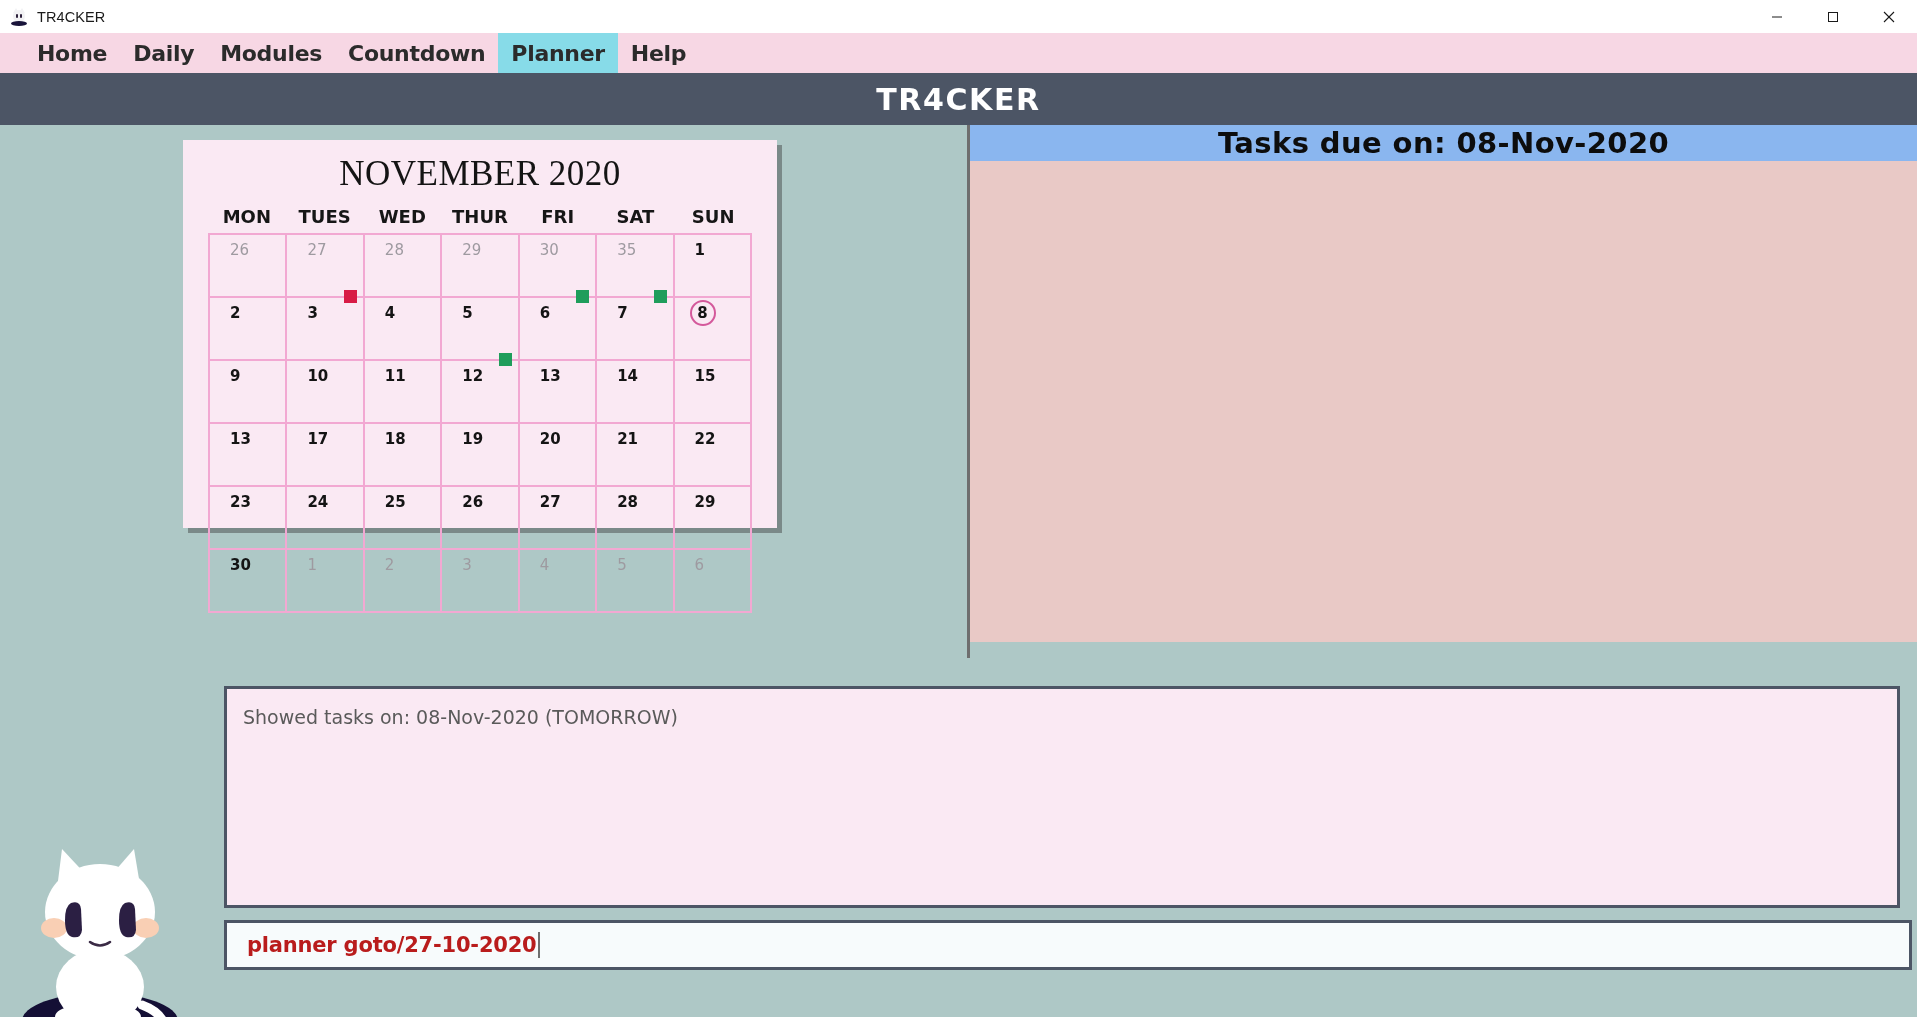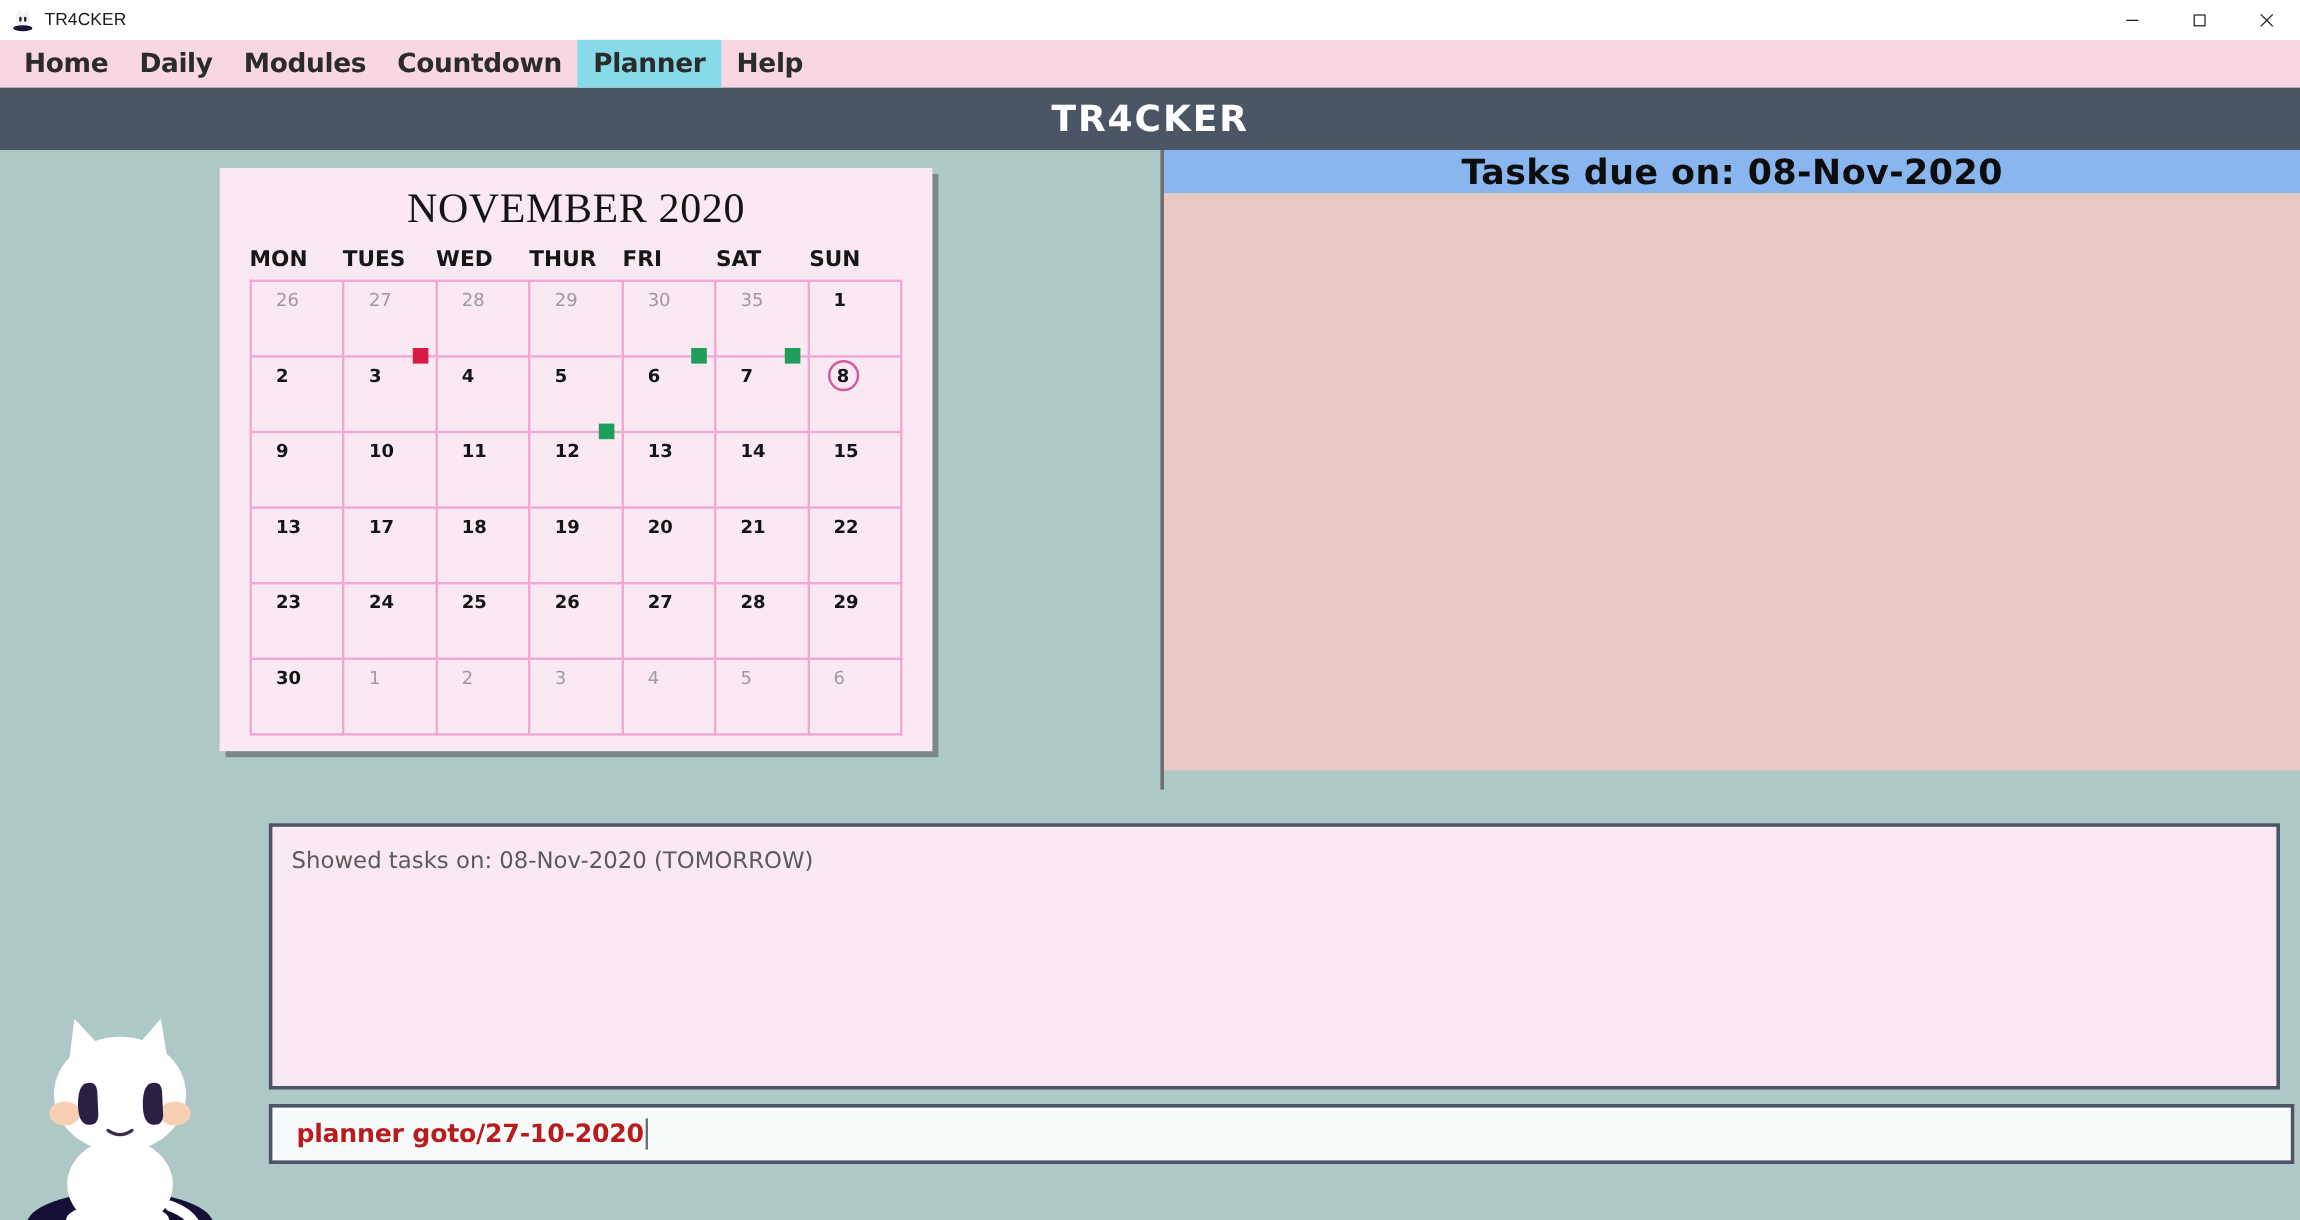--- a/index.html
+++ b/index.html
@@ -60,21 +60,21 @@
     color: #1a1a1a;
   }
   .win-btn svg { display: block; }
 
   
   #menubar {
     height: 40px;
     background: #f7d7e4;
     display: flex;
     align-items: stretch;
-    padding-left: 7px;
+    padding-left: 24px;
   }
   .menu-item {
     display: flex; align-items: center;
     padding: 0 13px;
     font-size: 22px;
     color: #2b2b2b;
     font-weight: 700;
     font-family: "DejaVu Sans", sans-serif;
     letter-spacing: -0.3px;
   }
@@ -98,38 +98,39 @@
   #body {
     height: 892px;
     background: #aec8c6;
     position: relative;
   }
 
   
   #calendar-panel {
     position: absolute;
     left: 183px; top: 15px;
-    width: 594px; height: 486px;
+    width: 594px; height: 388px;
     background: #fae9f3;
     box-shadow: 5px 5px 0 rgba(60,60,60,.45);
   }
   #cal-month {
     text-align: center;
     font-family: "Liberation Serif", serif;
     font-size: 35px;
     color: #141414;
     padding-top: 14px;
     letter-spacing: .5px;
   }
   #cal-dow {
     display: grid;
     grid-template-columns: repeat(7, 1fr);
     padding: 12px 25px 6px 25px;
   }
   #cal-dow div {
+    text-align: center;
     font-size: 18px;
     font-weight: 700;
     color: #161616;
     font-family: "DejaVu Sans", sans-serif;
   }
   #cal-grid {
     margin: 0 25px;
     display: grid;
     grid-template-columns: repeat(7, 1fr);
     grid-template-rows: repeat(6, 63px);

